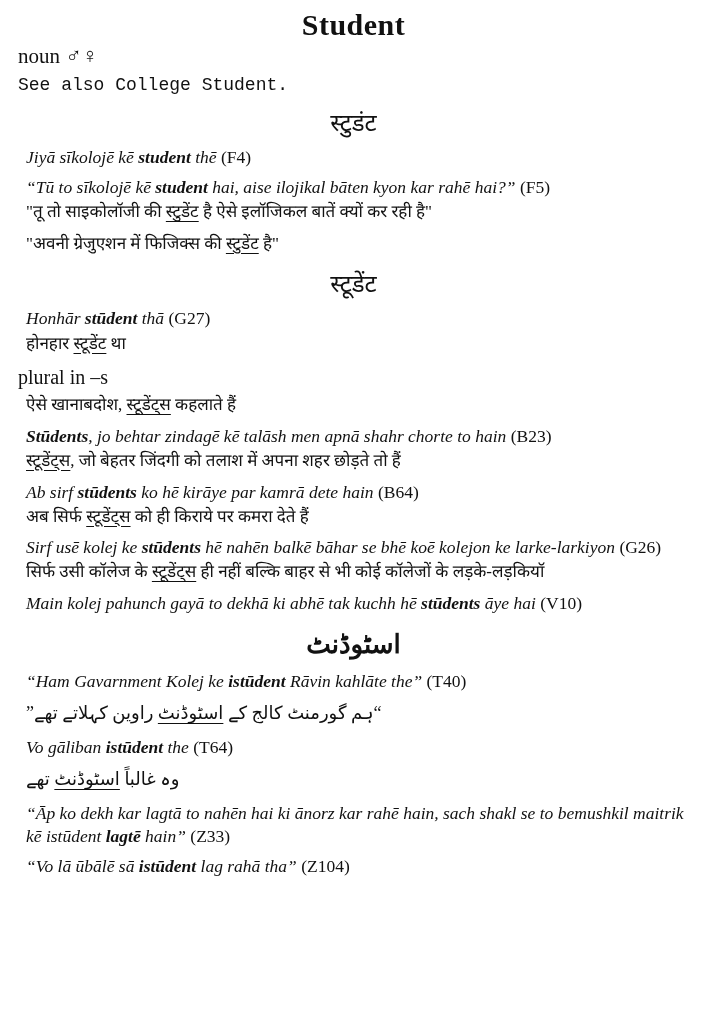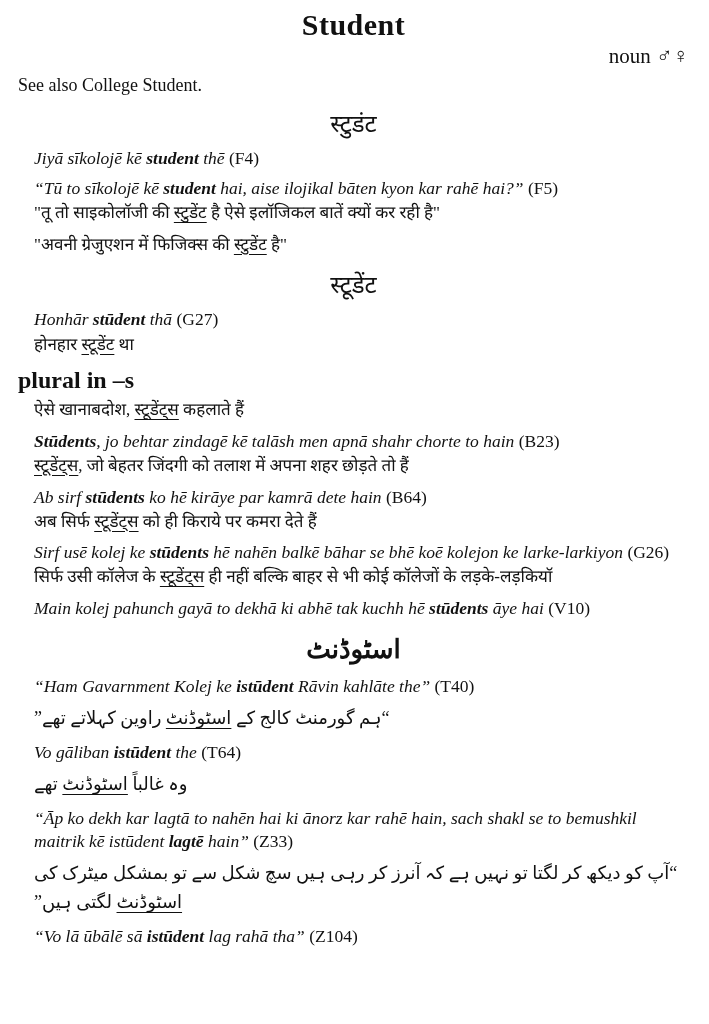--- a/index.html
+++ b/index.html
@@ -6,44 +6,44 @@
   body {
     width: 709px; height: 1024px; overflow: hidden; box-sizing: border-box;
     padding: 6px 20px 0 18px;
     font-family: "Liberation Serif", "DejaVu Serif", serif;
     color: #111111;
   }
   .page-title {
     text-align: center; font-weight: bold; font-size: 30px; margin: 2px 0 0 0;
     letter-spacing: 0.5px;
   }
-  .pos-line { text-align: right; font-size: 21px; margin: 1px 0 6px 0; }
+  .pos-line { text-align: left; font-size: 21px; margin: 1px 0 6px 0; }
   .gender { font-size: 22px; font-weight: normal; }
-  .see-also { font-size: 18px; margin: 4px 0 2px 0; }
+  .see-also { font-size: 18px; margin: 4px 0 2px 0; font-family: Liberation Mono, monospace; }
   h2.section-heading {
     text-align: center; font-weight: normal; margin: 10px 0 8px 0;
     font-size: 24px;
   }
   h2.urdu-heading { font-size: 26px; font-weight: bold; margin: 14px 0 10px 0; }
-  .entry { margin: 4px 0 7px 16px; }
+  .entry { margin: 4px 0 7px 8px; }
   .roman {
     font-style: italic; font-size: 17.5px; margin: 0; line-height: 1.32;
   }
   .roman b { font-weight: bold; }
   .ref { font-style: normal; }
   .hindi {
     font-style: normal; font-size: 17px; margin: 1px 0 0 0; line-height: 1.45;
     font-family: "Liberation Serif", "DejaVu Sans", sans-serif;
   }
   .hindi u, .urdu u { text-underline-offset: 4px; }
   .urdu {
     direction: rtl; text-align: left; font-size: 18px; margin: 6px 4px 8px 0;
     line-height: 1.6; font-family: "Liberation Serif", "DejaVu Sans", sans-serif;
   }
-  .plural-note { font-size: 24px; margin: 10px 0 0 0; font-weight: bold; }
+  .plural-note { font-size: 20px; margin: 10px 0 0 0; }
 </style>
 </head>
 <body>
 
 <h1 class="page-title">Student</h1>
 
 <div class="pos-line">
   <span>noun</span>
   <span class="gender">♂♀</span>
 </div>
@@ -96,18 +96,17 @@
 <div class="entry">
   <p class="roman"><span>“Ham Gavarnment Kolej ke <b>istūdent</b> Rāvin kahlāte the”</span> <span class="ref">(T40)</span></p>
   <p class="urdu" dir="rtl">“ہم گورمنٹ کالج کے <u>اسٹوڈنٹ</u> راوین کہلاتے تھے”</p>
 </div>
 <div class="entry">
   <p class="roman"><span>Vo gāliban <b>istūdent</b> the</span> <span class="ref">(T64)</span></p>
   <p class="urdu" dir="rtl">وہ غالباً <u>اسٹوڈنٹ</u> تھے</p>
 </div>
 <div class="entry">
   <p class="roman"><span>“Āp ko dekh kar lagtā to nahēn hai ki ānorz kar rahē hain, sach shakl se to bemushkil maitrik kē istūdent <b>lagtē</b> hain”</span> <span class="ref">(Z33)</span></p>
-  <p class="urdu" dir="rtl">“آپ کو دیکھ کر لگتا تو نہیں ہے کہ آنرز کر رہی ہیں سچ شکل سے تو بمشکل میٹرک کی <u>اسٹوڈنٹ</u> لگتی ہیں”</p>
 </div>
 <div class="entry">
   <p class="roman"><span>“Vo lā ūbālē sā <b>istūdent</b> lag rahā tha”</span> <span class="ref">(Z104)</span></p>
 
 </div>
 
 </body></html>

